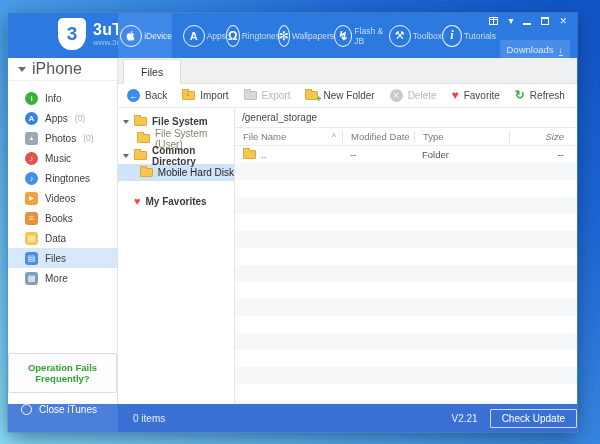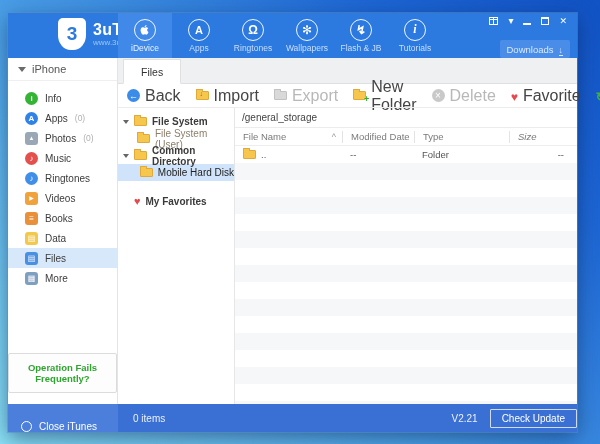--- a/index.html
+++ b/index.html
@@ -17,21 +17,21 @@
   .header { position:relative; height:45px; background:#2c7ae0; flex:none; }
   .logo { position:absolute; left:50px; top:5px; display:flex; align-items:center; gap:7px; }
   .logo-badge {
     width:28px; height:32px; background:#fff; color:#2c7ae0;
     border-radius:5px 5px 46% 46%; display:flex; align-items:center; justify-content:center;
     font-size:19px; font-weight:bold;
   }
   .logo-text .brand { color:#fff; font-size:16px; font-weight:bold; letter-spacing:.3px; line-height:16px; }
   .logo-text .url { color:#9ec5f2; font-size:8px; line-height:9px; }
   .nav { position:absolute; left:110px; top:0; height:45px; display:flex; }
-  .nav-item { width:54px; height:45px; display:flex; flex-direction:column; align-items:center; justify-content:center; gap:2px; color:#cadef8; cursor:pointer; }
+  .nav-item { width:54px; height:45px; display:flex; flex-direction:row; align-items:center; justify-content:flex-end; gap:2px; color:#cadef8; cursor:pointer; }
   .nav-item.active { background:#4189e8; color:#eaf3fd; }
   .nav-circle { width:22px; height:22px; border:1px solid rgba(255,255,255,.92); border-radius:50%; display:flex; align-items:center; justify-content:center; color:#fff; font-size:11px; }
   .nav-label { font-size:8.5px; }
   .g-apple svg { width:12px; height:13px; fill:#fff; display:block; }
   .g-apps::before { content:"A"; font-weight:bold; font-size:11px; }
   .g-bell::before { content:"Ω"; font-weight:bold; font-size:12px; }
   .g-flower::before { content:"✻"; font-size:12px; }
   .g-flash::before { content:"↯"; font-size:12px; font-weight:bold; }
   .g-tools::before { content:"⚒"; font-size:11px; }
   .g-info::before { content:"i"; font-family:"Liberation Serif", serif; font-style:italic; font-weight:bold; font-size:12px; }
@@ -45,40 +45,40 @@
   .wc-close::before { content:"✕"; font-size:9px; }
   .downloads-btn {
     position:absolute; top:27px; right:7px; height:18px; padding:0 7px;
     background:#4a8de8; color:#d9e9fb; font-size:9.5px; border-radius:2px;
     display:flex; align-items:center; gap:5px; cursor:pointer;
   }
   .dl-arrow::before { content:"↓"; font-size:9px; border-bottom:1px solid #d9e9fb; }
   
   .middle { flex:1; display:flex; min-height:0; }
   .sidebar { width:110px; flex:none; background:#fff; border-right:1px solid #e4e4e4; display:flex; flex-direction:column; }
-  .device-row { height:23px; flex:none; display:flex; align-items:center; gap:6px; padding-left:10px; font-size:11px; color:#555; border-bottom:1px solid #efefef; cursor:pointer; }
+  .device-row { height:23px; flex:none; display:flex; align-items:center; gap:6px; padding-left:10px; font-size:16px; color:#555; border-bottom:1px solid #efefef; cursor:pointer; }
   .tri-down { width:0; height:0; border-left:4px solid transparent; border-right:4px solid transparent; border-top:5px solid #6b6b6b; }
   .side-items { padding-top:7px; }
   .side-item { height:20px; display:flex; align-items:center; gap:7px; padding-left:17px; font-size:10px; color:#3c3c3c; cursor:pointer; }
   .side-item.selected { background:#d7e8fb; }
   .side-ico { width:13px; height:13px; border-radius:50%; color:#fff; font-size:8px; line-height:13px; display:flex; align-items:center; justify-content:center; flex:none; }
   .side-ico.sq { border-radius:3px; }
   .side-count { color:#b0b0b0; font-size:8.5px; }
   .si-info::before{content:"i";font-weight:bold;} .si-apps::before{content:"A";font-weight:bold;}
   .si-photos::before{content:"▲";font-size:6px;} .si-music::before{content:"♪";}
   .si-ring::before{content:"♪";} .si-video::before{content:"▶";font-size:6px;}
   .si-books::before{content:"≡";} .si-data::before{content:"▤";}
   .si-files::before{content:"▤";} .si-more::before{content:"▦";}
   .side-spacer { flex:1; }
   .help-btn { margin:0 auto 11px; border:1px solid #dcdcdc; background:#fdfdfd; color:#2ea52e; font-size:9.5px; font-weight:bold; padding:8px 6px; cursor:pointer; border-radius:2px; }
   
   .content { flex:1; display:flex; flex-direction:column; min-width:0; background:#fff; }
   .tabstrip { height:26px; flex:none; background:#eef0f2; border-bottom:1px solid #e0e0e0; display:flex; align-items:flex-end; padding-left:5px; }
   .tab { height:25px; margin-bottom:-1px; background:#fff; border:1px solid #e0e0e0; border-bottom:1px solid #fff; padding:0 17px; font-size:10.5px; color:#333; display:flex; align-items:center; cursor:pointer; }
-  .toolbar { height:23px; flex:none; display:flex; align-items:center; gap:15px; padding-left:9px; font-size:16px; color:#454545; }
+  .toolbar { height:23px; flex:none; display:flex; align-items:center; gap:15px; padding-left:9px; font-size:10px; color:#454545; }
   .tb { display:flex; align-items:center; gap:5px; cursor:pointer; }
   .tb.disabled { color:#b8b8b8; cursor:default; }
   .ico-back { width:13px; height:13px; border-radius:50%; background:#3b8ce8; color:#fff; display:flex; align-items:center; justify-content:center; }
   .ico-back::before { content:"←"; font-size:9px; }
   .folder { width:13px; height:9px; background:#f7c64c; border:1px solid #dfa93c; border-radius:1px; position:relative; flex:none; }
   .folder::before { content:""; position:absolute; top:-3px; left:-1px; width:5px; height:2px; background:#f7c64c; border:1px solid #dfa93c; border-bottom:none; border-radius:1px 1px 0 0; }
   .folder.grey { background:#d9d9d9; border-color:#c2c2c2; }
   .folder.grey::before { background:#d9d9d9; border-color:#c2c2c2; }
   .folder.plus::after { content:"+"; position:absolute; right:-4px; bottom:-5px; color:#2faf2f; font-weight:bold; font-size:9px; text-shadow:0 0 1px #fff; }
   .folder.arrow::after { content:"↓"; position:absolute; left:3px; top:-2px; color:#8a6510; font-size:7px; }
@@ -95,32 +95,32 @@
   .tree-row.dim { color:#8c7f6a; }
   .tree-row.selected { background:#cfe4fa; color:#222;justify-content:flex-end; }
   .tree-row.fav { padding-left:16px;margin-top:12px; }
   .filearea { flex:1; display:flex; flex-direction:column; min-width:0; }
   .pathbar { height:20px; flex:none; display:flex; align-items:center; padding-left:7px; font-size:10px; color:#444; border-bottom:1px solid #ececec; }
   .thead { height:18px; flex:none; display:flex; align-items:center; font-size:9.5px; color:#7a7a7a; border-bottom:1px solid #eeeeee; }
   .th { display:flex; align-items:center; height:12px; padding-left:8px; }
   .th-name { width:107px; justify-content:space-between; padding-right:6px; }
   .th-mod { width:72px; border-left:1px solid #e3e3e3; }
   .th-type { width:95px; border-left:1px solid #e3e3e3; }
-  .th-size { flex:1; border-left:1px solid #e3e3e3; justify-content:flex-start; padding-right:13px;font-style:italic; }
+  .th-size { flex:1; border-left:1px solid #e3e3e3; justify-content:flex-end; padding-right:13px;font-style:italic; }
   .sort-caret::before { content:"^"; color:#9a9a9a; font-size:9px; }
   .rows { flex:1; background: repeating-linear-gradient(to bottom, #ffffff 0 17px, #f6f7f8 17px 34px); }
   .row { height:17px; display:flex; align-items:center; font-size:9.5px; color:#555; cursor:pointer; }
   .cell { padding-left:8px; display:flex; align-items:center; gap:5px; }
   .c-name { width:107px; }
   .c-mod { width:72px; }
   .c-type { width:95px; }
   .c-size { flex:1; justify-content:flex-end; padding-right:13px; }
   
   .statusbar { height:28px; flex:none; background:#3a6fd4; display:flex; align-items:center; color:#fff; font-size:10px; }
-  .close-seg { width:110px; height:100%; flex:none; background:#4c7edb; display:flex; align-items:flex-end; gap:7px; padding-left:13px; cursor:pointer; }
+  .close-seg { width:110px; height:100%; flex:none; background:#4c7edb; display:flex; align-items:flex-start; gap:7px; padding-left:13px; cursor:pointer; }
   .ring { width:11px; height:11px; border:1px solid #fff; border-radius:50%; flex:none; }
   .items-count { margin-left:15px; color:#e9f1fc; }
   .sb-spacer { flex:1; }
   .version { color:#e9f1fc; margin-right:12px; }
   .check-btn { border:1px solid rgba(255,255,255,.75); padding:3px 11px; font-size:10px; cursor:pointer; border-radius:1px; }
 </style>
 </head>
 <body>
 
 <div class="desktop">
@@ -152,20 +152,24 @@
           <span class="nav-circle g-bell"></span>
           <span class="nav-label">Ringtones</span>
         </div>
         <div class="nav-item">
           <span class="nav-circle g-flower"></span>
           <span class="nav-label">Wallpapers</span>
         </div>
         <div class="nav-item">
           <span class="nav-circle g-flash"></span>
           <span class="nav-label">Flash &amp; JB</span>
+        </div>
+        <div class="nav-item">
+          <span class="nav-circle g-tools"></span>
+          <span class="nav-label">Toolbox</span>
         </div>
         <div class="nav-item">
           <span class="nav-circle g-info"></span>
           <span class="nav-label">Tutorials</span>
         </div>
       </div>
 
       <div class="win-controls">
         <span class="wc">
             <span class="gift-box"></span>

